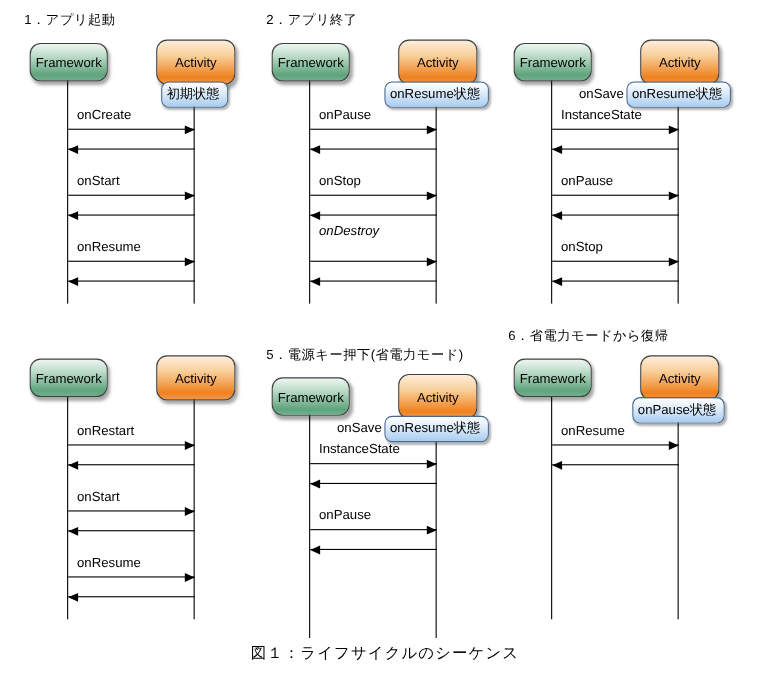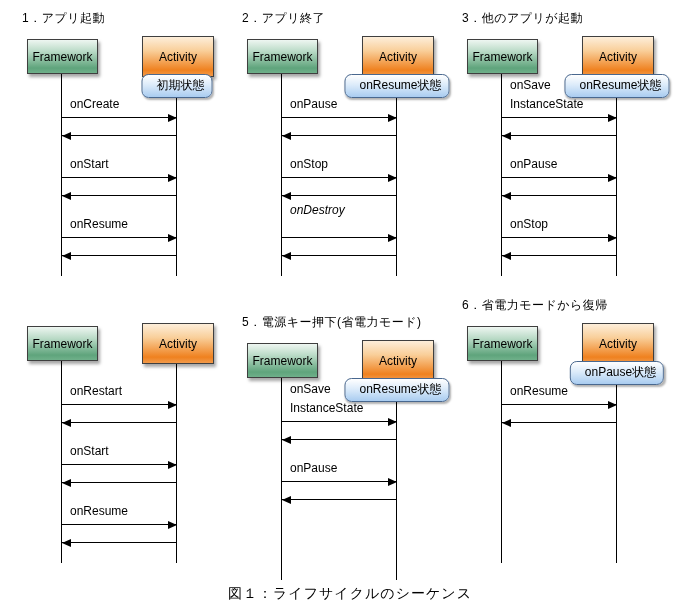--- a/index.html
+++ b/index.html
@@ -15,53 +15,54 @@
   .page {
     position: relative;
     width: 700px;
     height: 616px;
     background: #fff;
   }
   .panel {
     position: absolute;
     width: 220px;
     height: 287px;
+    text-align: center;
   }
   .panel-title {
     position: absolute;
     left: 22px;
     top: 10px;
     font-size: 12px;
     white-space: nowrap;
     letter-spacing: 0.5px;
   }
   .actor-box {
     position: absolute;
     display: flex;
     align-items: center;
     justify-content: center;
     font-size: 12px;
     border: 1px solid #3f3f3f;
-    border-radius: 0;
+    border-radius: 10px;
     box-shadow: 2px 3px 3px rgba(0,0,0,0.35);
     z-index: 3;
   }
   .actor-framework {
     left: 27px; top: 39px; width: 69px; height: 33px;
     background: linear-gradient(180deg, #eef6f1 0%, #b9dac6 35%, #5fa47c 85%, #6fb08a 100%);
   }
   .actor-activity {
     left: 142px; top: 36px; width: 70px; height: 39px;
     background: linear-gradient(180deg, #fdeeda 0%, #f9cf9a 35%, #ef811f 85%, #f29a4a 100%);
   }
   .state-badge {
     position: absolute;
     left: 177px; top: 74px;
     transform: translateX(-50%);
-    padding: 2px 7px 3px 14px;
+    padding: 2px 7px 3px 4px;
     font-size: 12px;
     white-space: nowrap;
     background: linear-gradient(180deg, #ffffff 0%, #dcebfa 45%, #a9ccf0 100%);
     border: 1.5px solid #49688f;
     border-radius: 7px;
     box-shadow: 1.5px 2px 2px rgba(0,0,0,0.3);
     z-index: 4;
   }
   .lifeline {
     position: absolute;
@@ -166,21 +167,20 @@
           <div class="msg-label" style="bottom: 67px; font-style: italic;">onDestroy</div>
           <div class="arrow call" style="top: 237px;">
             <span class="head"></span>
           </div>
           <div class="arrow ret" style="top: 255px;">
             <span class="head"></span>
           </div>
         </div>
   </div>
       <div class="panel" style="left: 440px; top: 0px;">
-    <div class="panel-title">3．他のアプリが起動</div>
     <div class="lifeline lifeline-framework"></div>
     <div class="lifeline lifeline-activity"></div>
     <div class="actor-box actor-framework">Framework</div>
     <div class="actor-box actor-activity">Activity</div>
     <div class="state-badge">onResume状態</div>
     <div class="messages">
           <div class="msg-label" style="bottom: 173px;">onSave
 InstanceState</div>
           <div class="arrow call" style="top: 117px;">
             <span class="head"></span>

